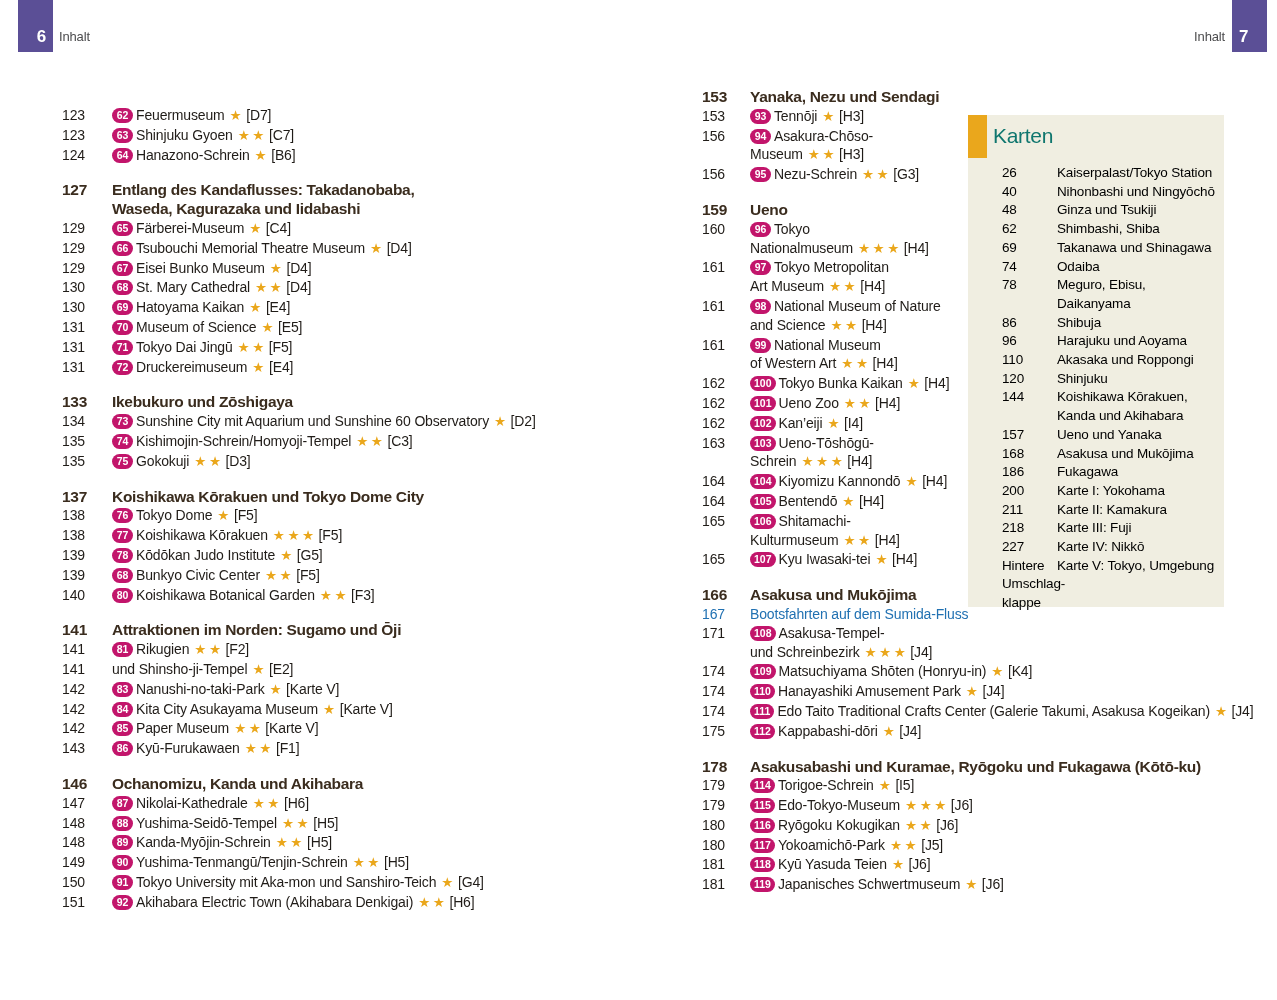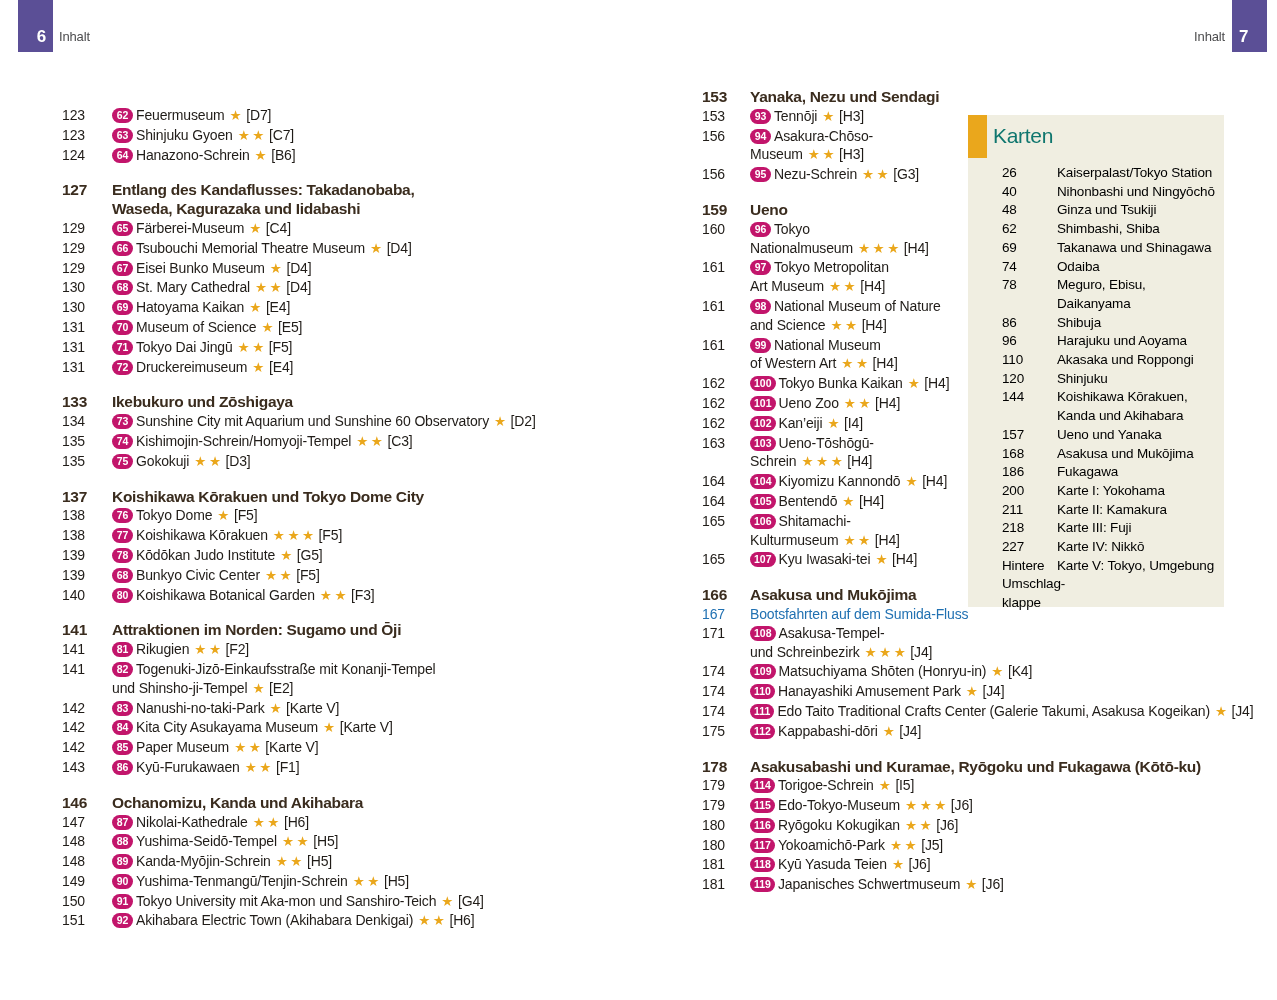--- a/index.html
+++ b/index.html
@@ -233,21 +233,20 @@
       </div>
       <div class="row entry-row">
         <div class="pg">141</div>
         <div class="content">
           <div class="line"><span class="badge">81</span><span class="nm">Rikugien</span><span class="stars">★★</span><span class="ref">[F2]</span></div>
         </div>
       </div>
       <div class="row entry-row">
         <div class="pg">141</div>
         <div class="content">
-          <div class="line"><span class="badge">82</span><span class="nm">Togenuki-Jizō-Einkaufsstraße mit Konanji-Tempel</span></div>
           <div class="line"><span class="nm">und Shinsho-ji-Tempel</span><span class="stars">★</span><span class="ref">[E2]</span></div>
         </div>
       </div>
       <div class="row entry-row">
         <div class="pg">142</div>
         <div class="content">
           <div class="line"><span class="badge">83</span><span class="nm">Nanushi-no-taki-Park</span><span class="stars">★</span><span class="ref">[Karte V]</span></div>
         </div>
       </div>
       <div class="row entry-row">

